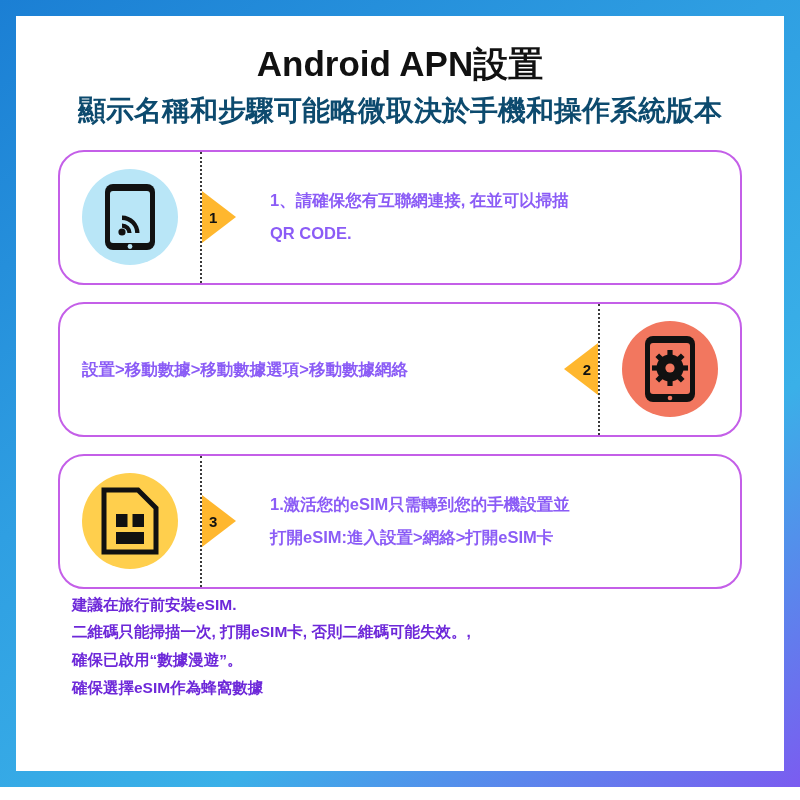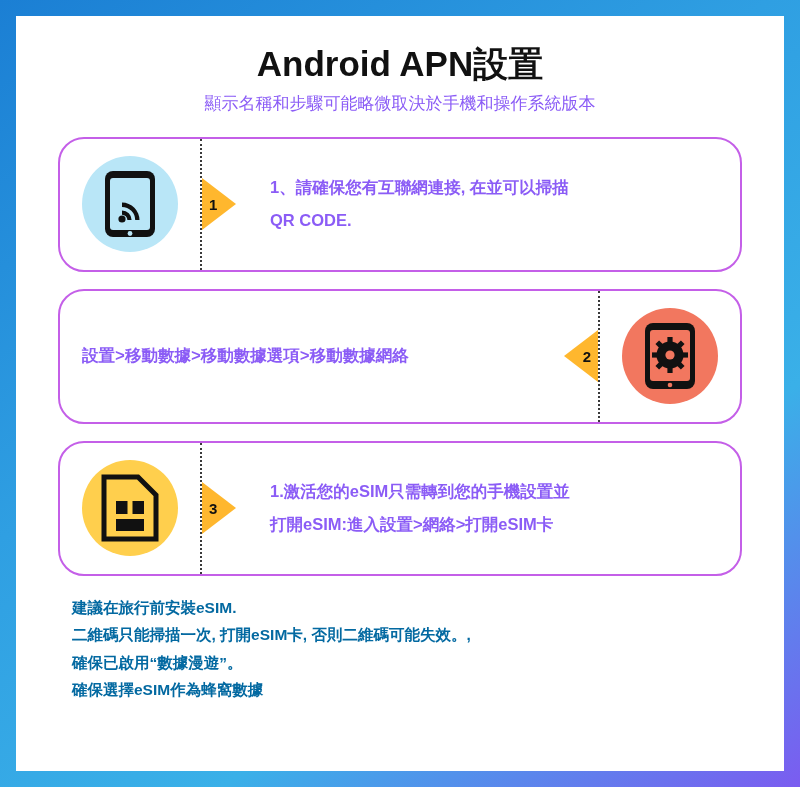--- a/index.html
+++ b/index.html
@@ -29,23 +29,23 @@
   .title {
     text-align: center;
     font-size: 35px;
     font-weight: bold;
     color: #111111;
     letter-spacing: 0px;
     line-height: 1.15;
   }
   .subtitle {
     text-align: center;
-    font-size: 17px;
-    font-weight: normal;
-    color: #8b5cf6;
+    font-size: 28px;
+    font-weight: bold;
+    color: #0c4a6e;
     margin-top: 10px;
     line-height: 1.2;
   }
 
   
   .step {
     position: relative;
     border: 2.5px solid #c45fe8;
     border-radius: 26px;
     height: 135px;
@@ -117,30 +117,30 @@
   .arrow.left .num { right: 7px; }
 
   .text-cell {
     flex: 1 1 auto;
     padding: 0 18px 0 22px;
     font-size: 16.5px;
     font-weight: bold;
     color: #8b5cf6;
     line-height: 2.0;
   }
-  .text-cell.left-text { padding-right: 8px; font-family: Liberation Mono, monospace; }
+  .text-cell.left-text { padding-right: 8px; }
   .text-cell div { white-space: nowrap; }
 
   
   .footer {
-    margin-top: 18px;
+    margin-top: 2px;
     padding-left: 14px;
     font-size: 15.5px;
     font-weight: bold;
-    color: #0369a1;
+    color: #6d28d9;
     line-height: 1.78;
   }
 
   
   svg { display: block; }
 </style>
 </head>
 <body>
 
 <div id="page">

